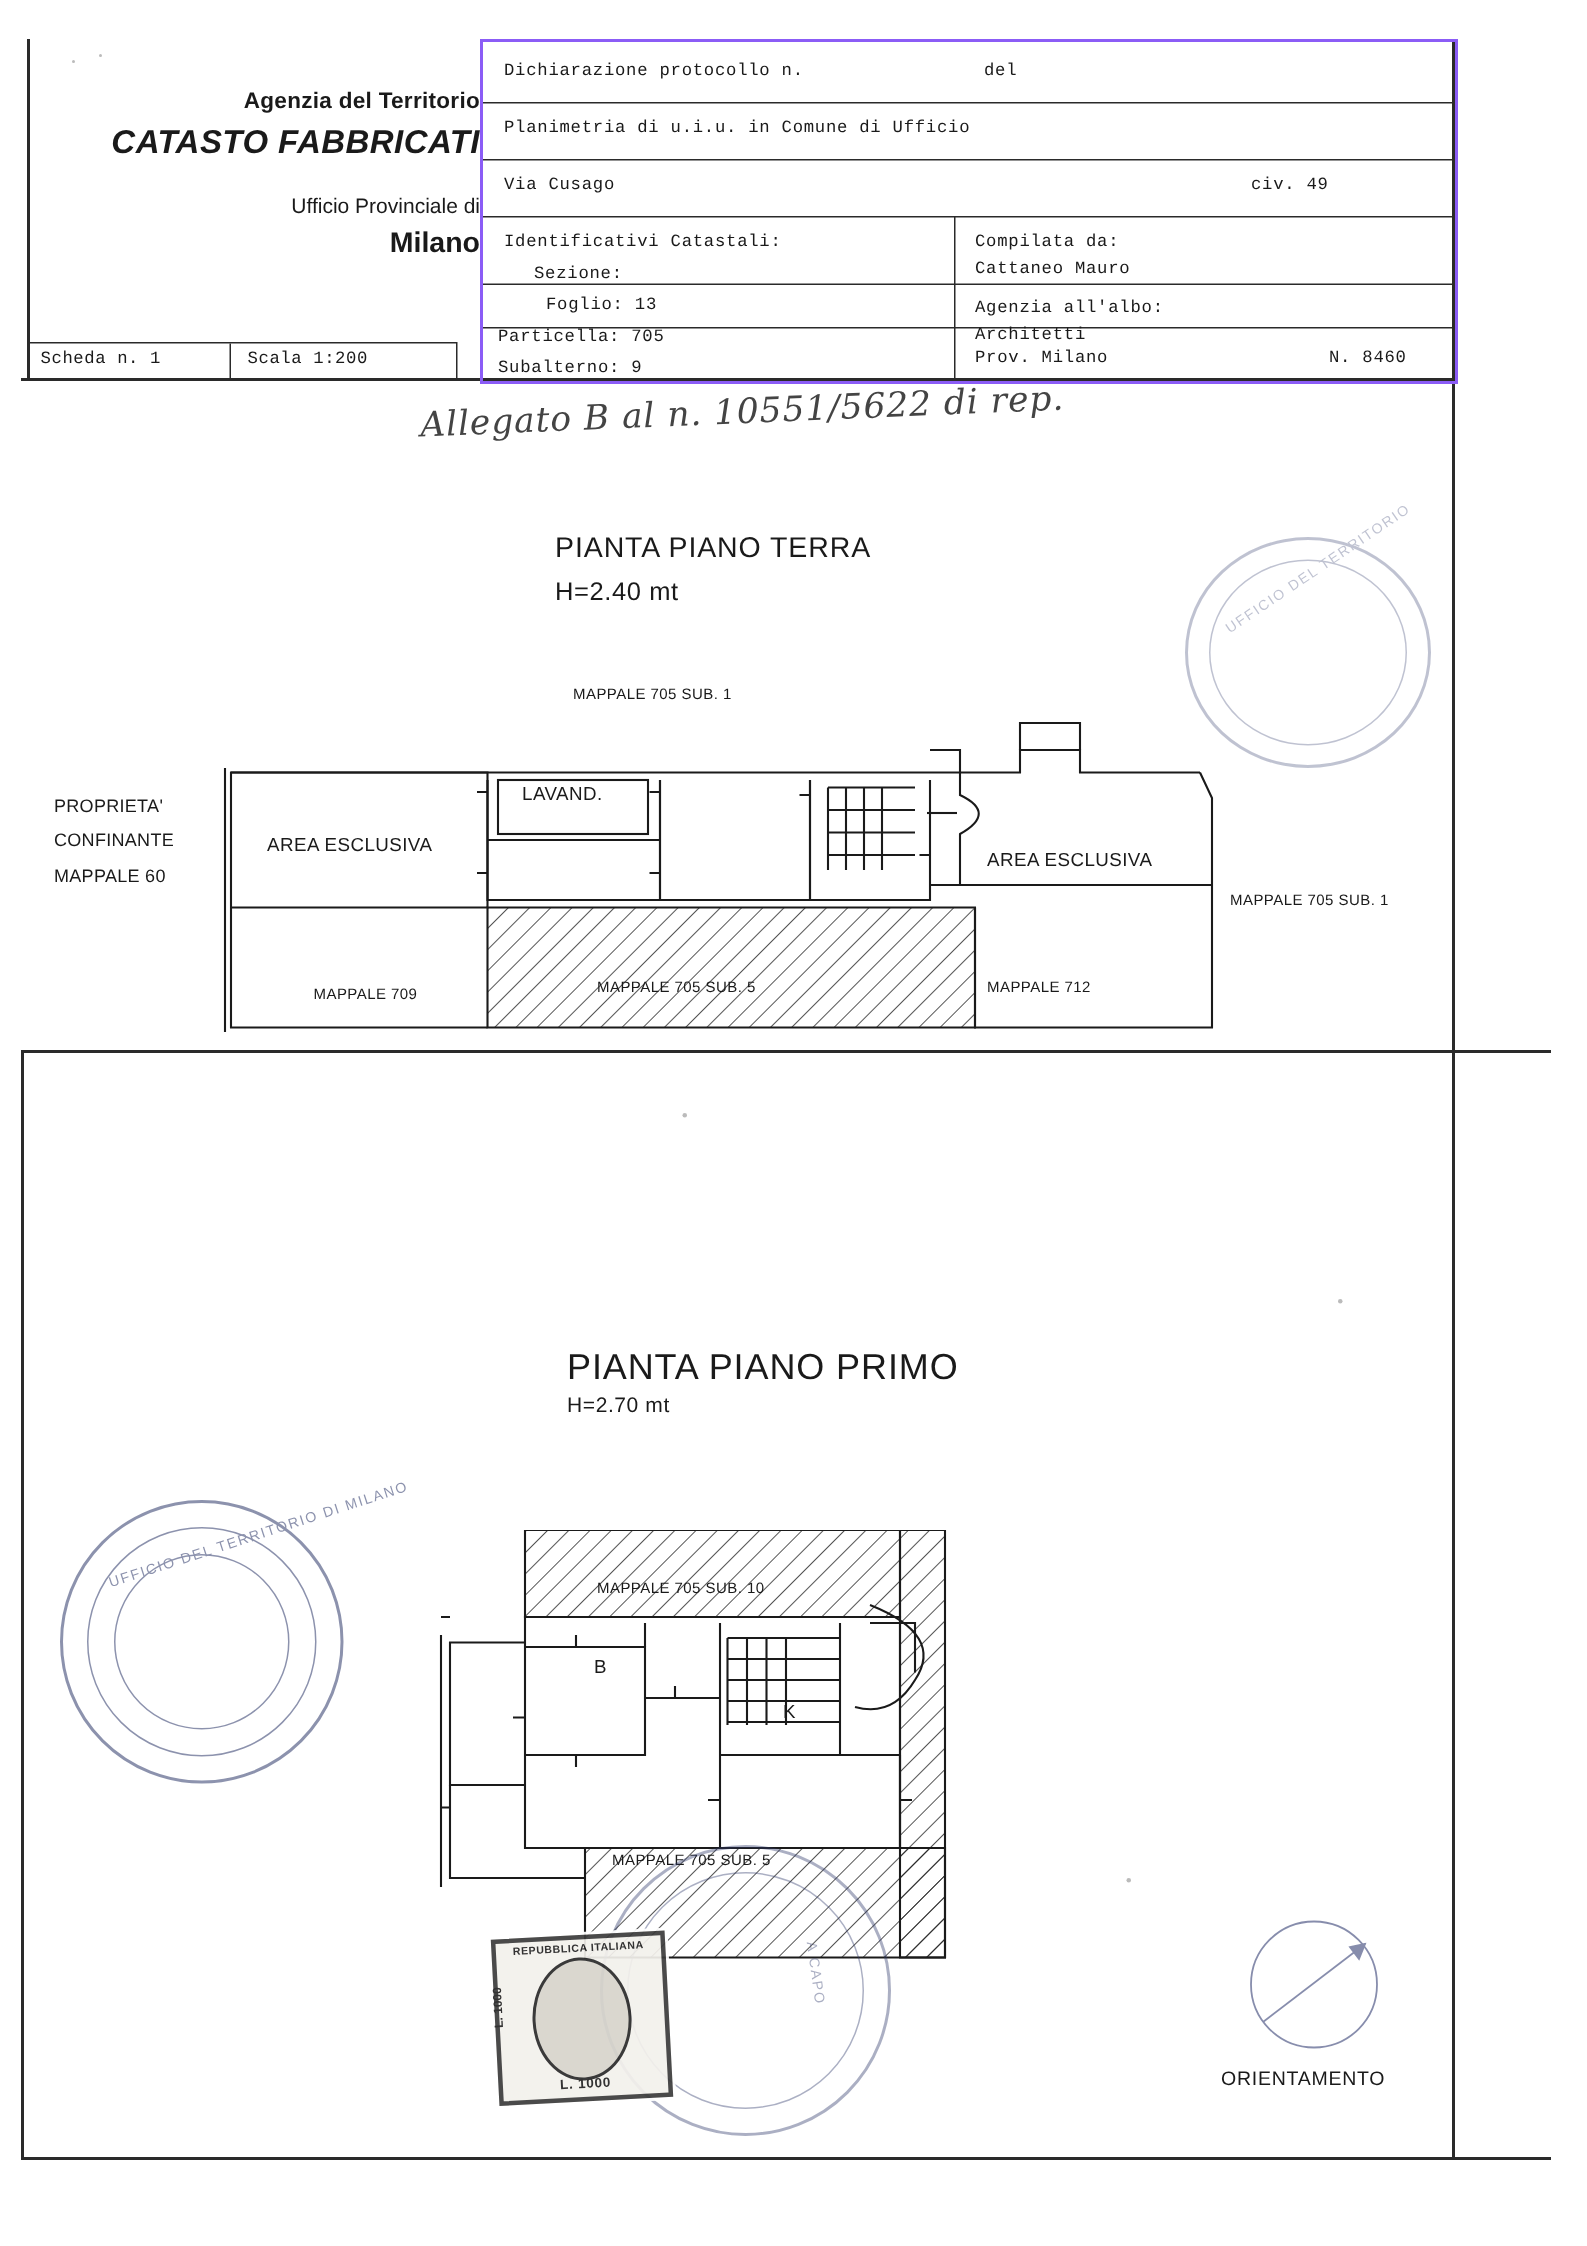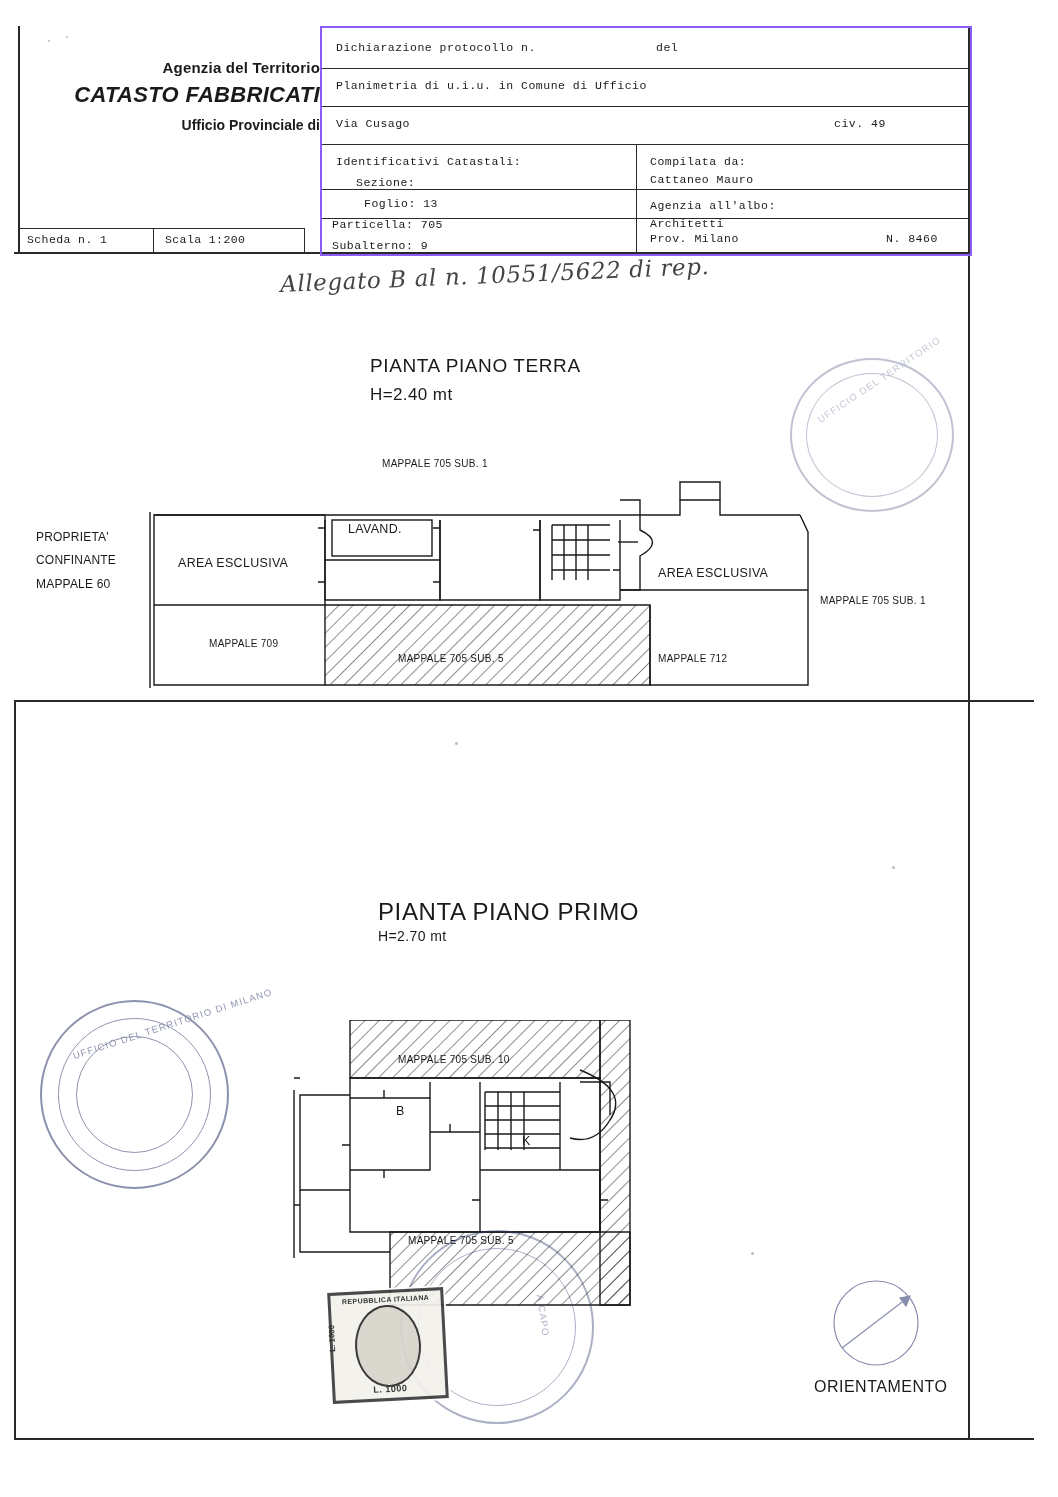--- a/index.html
+++ b/index.html
@@ -13,21 +13,21 @@
   .abs{position:absolute;}
   .mono{font-family:"Liberation Mono", monospace;}
 
   
   .hdr-left{
     position:absolute;left:20px;top:58px;width:300px;text-align:right;
     line-height:1.35;
   }
   .hdr-left .l1{font-size:15px;font-weight:bold;letter-spacing:.2px;}
   .hdr-left .l2{font-size:22px;font-weight:bold;font-style:italic;letter-spacing:.3px;margin-top:2px;}
-  .hdr-left .l3{font-size:14px;font-weight:bold;margin-top:6px;}
+  .hdr-left .l3{font-size:14px;font-weight:normal;margin-top:18px;}
   .hdr-left .l4{font-size:19px;font-weight:bold;margin-top:3px;}
 
   .scheda-box{
     position:absolute;left:18px;top:228px;width:272px;height:24px;
     border:1px solid #2a2a2a;
     padding-left:13px;
   }
   .scheda-box .divider{
     position:absolute;left:134px;top:0;width:1px;height:100%;background:#2a2a2a;
   }
@@ -67,21 +67,21 @@
   .title-pt2{position:absolute;left:370px;top:385px;font-size:17px;letter-spacing:.4px;}
   .title-pp{position:absolute;left:378px;top:898px;font-size:24px;letter-spacing:.6px;}
   .title-pp2{position:absolute;left:378px;top:928px;font-size:14px;letter-spacing:.4px;}
 
   
   .lbl{position:absolute;font-size:10px;letter-spacing:.3px;color:#1a1a1a;}
   .lbl-12{font-size:12.5px;}
 
   .prop-conf{position:absolute;left:36px;top:526px;font-size:12px;line-height:1.95;letter-spacing:.2px;}
 
-  .orient-lbl{position:absolute;left:814px;top:1378px;font-size:16px;letter-spacing:.5px;}
+  .orient-lbl{position:absolute;left:814px;top:1378px;font-size:13px;letter-spacing:.5px;}
 
   
   .stamp{
     position:absolute;border-radius:50%;opacity:.42;
     border:2px solid #2f3a6b;
   }
   .stamp .inner{position:absolute;border-radius:50%;border:1px solid #2f3a6b;}
   .stamp-tr{left:790px;top:358px;width:160px;height:150px;opacity:.30;}
   .stamp-bl{left:40px;top:1000px;width:185px;height:185px;opacity:.55;}
   .stamp-mid{left:400px;top:1230px;width:190px;height:190px;opacity:.40;border-color:#2f3a6b;}
@@ -128,20 +128,21 @@
   <div class="frame-h-mid"></div>
   <div class="frame-v-right"></div>
   <div class="frame-v-left"></div>
   <div class="frame-h-top"></div>
   <div class="frame-h-bot"></div>
 
   <div class="hdr-left">
     <div class="l1">Agenzia del Territorio</div>
     <div class="l2">CATASTO FABBRICATI</div>
     <div class="l3">Ufficio Provinciale di</div>
+    <div class="l4">Milano</div>
   </div>
 
   <div class="scheda-box">
     <div class="divider"></div>
     <span class="s1 mono">Scheda n. 1</span>
     <span class="s2 mono">Scala 1:200</span>
   </div>
 
   <div class="hdr-table">
     <div class="row-line" style="top:40px;"></div>
@@ -220,21 +221,21 @@
 
       <path d="M205 58 L198 58 M205 112 L198 112 M320 58 L313 58 M320 112 L313 112 M420 60 L413 60 M500 100 L493 100"></path>
     </g>
   </svg>
 
   <div class="lbl" style="left:382px;top:458px;">MAPPALE 705 SUB. 1</div>
   <div class="lbl lbl-12" style="left:348px;top:522px;">LAVAND.</div>
   <div class="lbl lbl-12" style="left:178px;top:556px;">AREA ESCLUSIVA</div>
   <div class="lbl lbl-12" style="left:658px;top:566px;">AREA ESCLUSIVA</div>
   <div class="lbl" style="left:820px;top:595px;">MAPPALE 705 SUB. 1</div>
-  <div class="lbl" style="left:190px;top:638px;padding-left:19px;">MAPPALE 709</div>
+  <div class="lbl" style="left:190px;top:658px;padding-left:19px;">MAPPALE 709</div>
   <div class="lbl" style="left:398px;top:653px;">MAPPALE 705 SUB. 5</div>
   <div class="lbl" style="left:658px;top:653px;">MAPPALE 712</div>
 
   <div class="prop-conf">
     <div>PROPRIETA'</div>
     <div>CONFINANTE</div>
     <div>MAPPALE 60</div>
   </div>
 
   <svg class="abs" style="left:280px;top:1020px;" width="420" height="300" viewBox="0 0 420 300">

